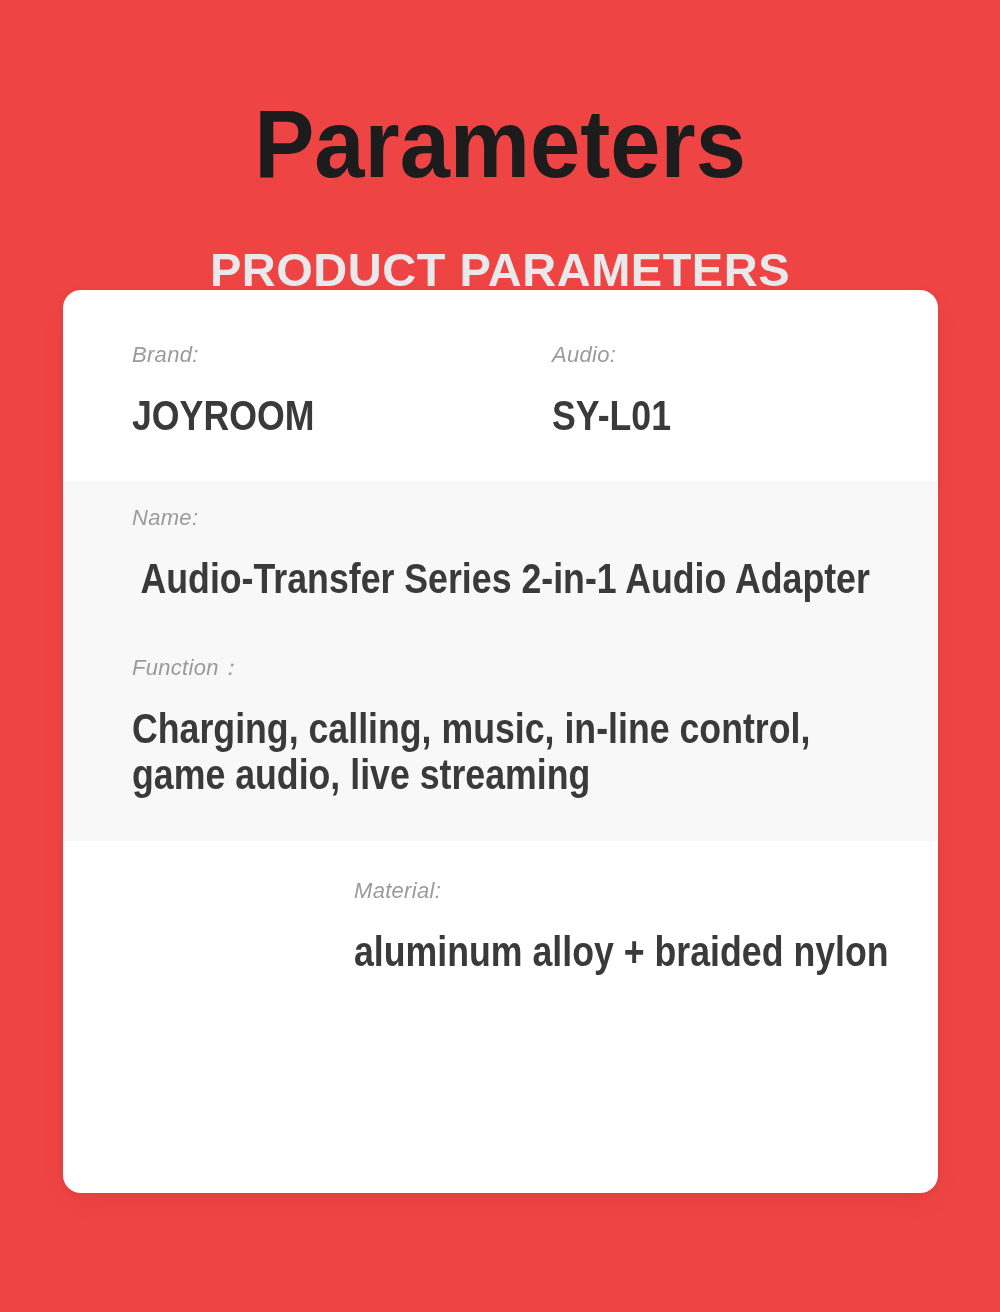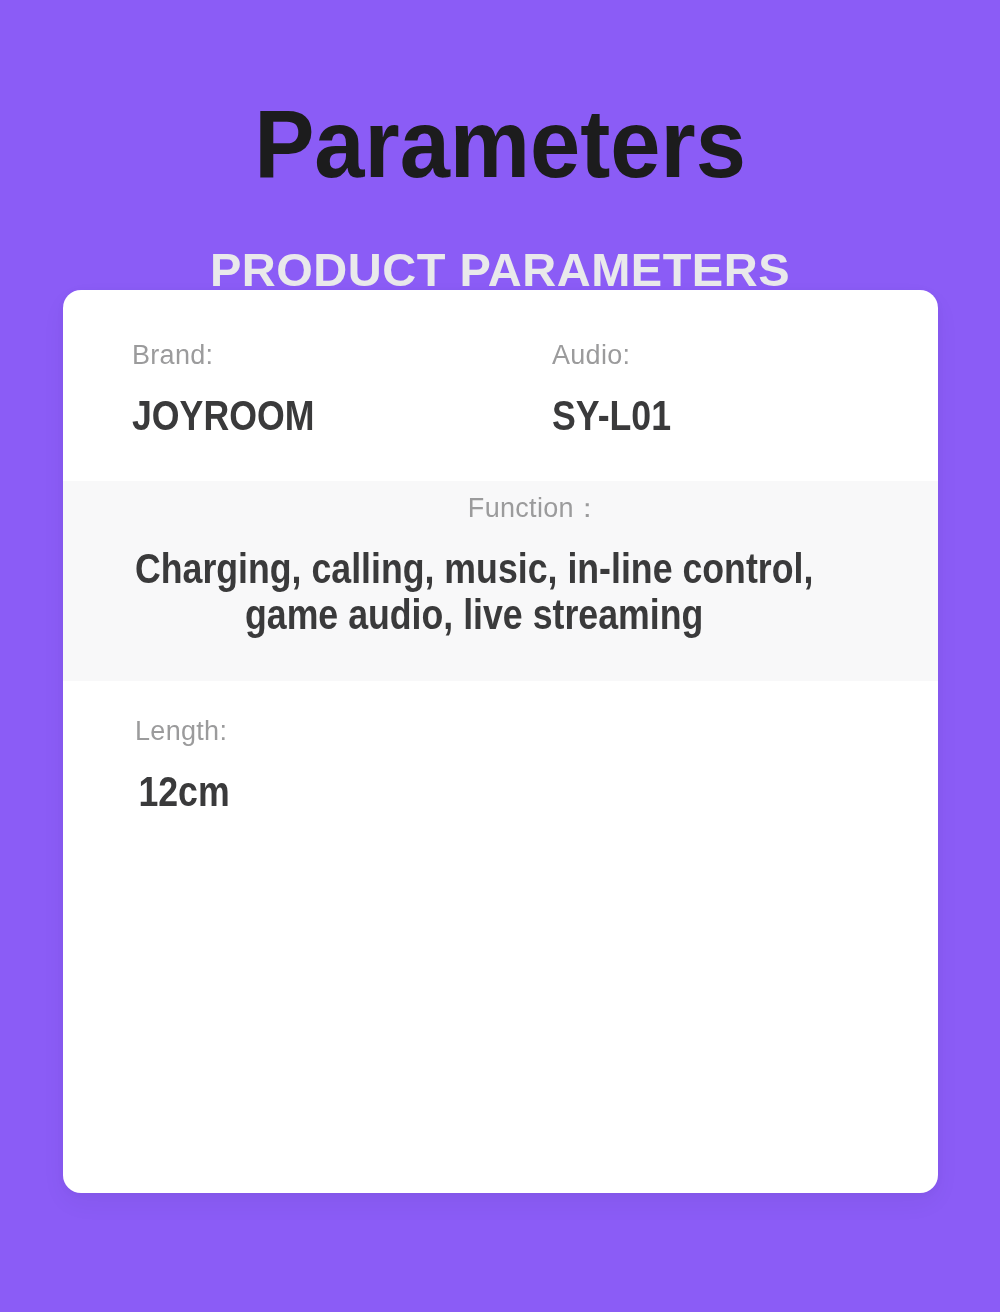--- a/index.html
+++ b/index.html
@@ -9,21 +9,21 @@
   body {
     width: 1000px;
     height: 1312px;
     font-family: "Liberation Sans", sans-serif;
     overflow: hidden;
   }
   .page {
     position: relative;
     width: 1000px;
     height: 1312px;
-    background: #8b5cf6;
+    background: #ef4444;
   }
   .page-title {
     position: absolute;
     top: 94px;
     left: 0;
     width: 100%;
     text-align: center;
     font-size: 96px;
     line-height: 100px;
     font-weight: bold;
@@ -59,39 +59,40 @@
     overflow: hidden;
   }
   .row {
     position: relative;
     width: 100%;
   }
   .row.alt { background: #f8f8f9; }
   .row-1 { height: 191px; }
   .row-2 { height: 160px; }
   .row-3 { height: 167px; }
-  .row-4 { height: 200px; text-align: center; }
+  .row-4 { height: 200px; }
   .row-5 { height: 185px; }
   .cell {
     position: absolute;
   }
   .r1 .cell { top: 50px; }
   .r2 .cell { top: 22px; }
   .r3 .cell { top: 18px; }
   .r4 .cell { top: 12px; }
   .r5 .cell { top: 35px; }
   .c1 { left: 69px; }
   .c2 { left: 489px; }
   .r5 .c1 { left: 72px; }
   .r5 .c2 { left: 291px; }
   .spec-label {
-    font-size: 27px;
+    font-size: 22px;
     line-height: 30px;
     letter-spacing: 0.3px;
     color: #9b9b9c;
+    font-style: italic;
   }
   .spec-value {
     margin-top: 23px;
     font-size: 42px;
     line-height: 46px;
     font-weight: bold;
     color: #3a3a3b;
     transform: scaleX(0.85);
     transform-origin: 0 0;
     white-space: nowrap;
@@ -119,30 +120,36 @@
       <div class="cell c1">
         <div class="spec-label">Brand:</div>
         <div class="spec-value">JOYROOM</div>
       </div>
       <div class="cell c2">
         <div class="spec-label">Audio:</div>
         <div class="spec-value">SY-L01</div>
       </div>
     </div>
 
+    <div class="row row-2 r2 alt">
+      <div class="cell c1">
+        <div class="spec-label">Name:</div>
+        <div class="spec-value indent-10">Audio-Transfer Series 2-in-1 Audio Adapter</div>
+      </div>
+    </div>
 
 
     <div class="row row-4 r4 alt">
       <div class="cell c1">
         <div class="spec-label">Function：</div>
         <div class="spec-value wrap">Charging, calling, music, in-line control, game audio, live streaming</div>
       </div>
     </div>
 
     <div class="row row-5 r5">
-      <div class="cell c1">
-        <div class="spec-label">Length:</div>
-        <div class="spec-value indent-4">12cm</div>
+      <div class="cell c2">
+        <div class="spec-label">Material:</div>
+        <div class="spec-value">aluminum alloy + braided nylon</div>
       </div>
     </div>
 
   </div>
 </div>
 
 </body></html>

